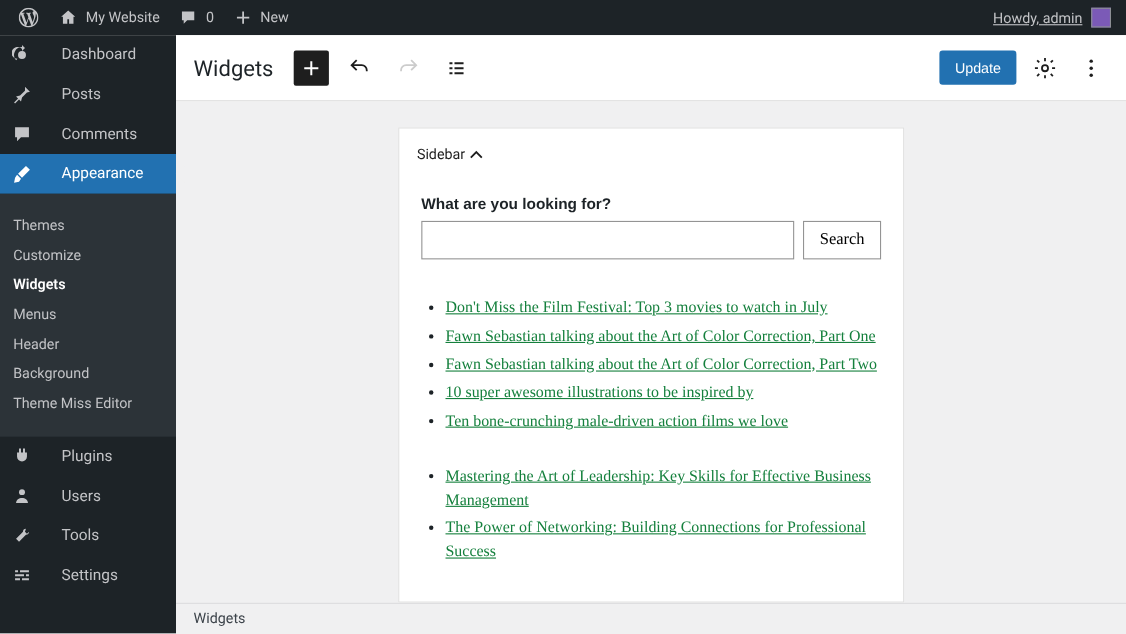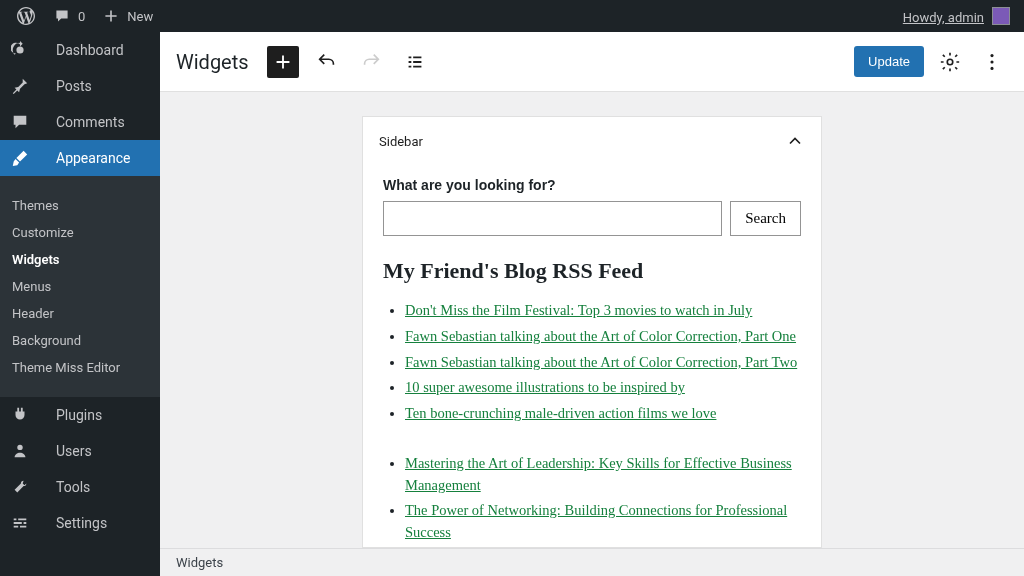--- a/index.html
+++ b/index.html
@@ -21,24 +21,24 @@
 .main { flex: 1; display: flex; flex-direction: column; background: #f0f0f1; overflow: hidden; }
 .editor-top { height: 60px; background: #fff; border-bottom: 1px solid #e0e0e0; display: flex; align-items: center; padding: 0 16px; gap: 12px; }
 .page-title { font-size: 20px; font-weight: 400; margin-right: 6px; }
 .icon-btn { width: 32px; height: 32px; display: flex; align-items: center; justify-content: center; background: transparent; border: none; cursor: pointer; border-radius: 2px; color: #1e1e1e; }
 .icon-btn.primary { background: #1e1e1e; color: #fff; }
 .icon-btn.disabled { color: #ccc; cursor: default; }
 .editor-top-right { margin-left: auto; display: flex; align-items: center; gap: 10px; }
 .btn-update { background: #2271b1; color: #fff; border: none; padding: 8px 14px; font-size: 13px; border-radius: 3px; cursor: pointer; }
 .canvas-wrap { flex: 1; overflow-y: scroll; padding: 24px 0 0 0; display: flex; justify-content: center; }
 .canvas { width: 460px; background: #fff; border: 1px solid #e0e0e0; padding: 0; }
-.panel-header { display: flex; align-items: center; justify-content: space-between; padding: 14px 16px; font-size: 13px; color: #1e1e1e; }
+.panel-header { display: flex; align-items: center; padding: 14px 16px; font-size: 13px; color: #1e1e1e; }
 .widget-body { padding: 12px 20px 24px 20px; font-family: Georgia, "Times New Roman", serif; }
 .search-label { font-weight: 700; font-size: 14px; margin-bottom: 8px; font-family: -apple-system, sans-serif; }
-.search-row { display: flex; gap: 8px; margin-bottom: 22px; }
+.search-row { display: flex; gap: 8px; margin-bottom: 34px; }
 .search-input { flex: 1; border: 1px solid #949494; padding: 8px; font-size: 14px; }
 .search-btn { border: 1px solid #949494; background: #fff; padding: 8px 14px; font-size: 15px; cursor: pointer; font-family: Georgia, serif; }
 .feed-title { font-size: 22px; font-weight: 700; margin-bottom: 16px; font-family: Georgia, serif; }
 .feed-list { list-style: disc; padding-left: 22px; margin-bottom: 28px; }
 .feed-list li { margin-bottom: 4px; }
 .feed-list a { color: #15803d; text-decoration: underline; font-size: 14.5px; line-height: 1.5; font-family: Georgia, serif; }
 .bottom-bar { background: #f0f0f1; border-top: 1px solid #dcdcde; padding: 6px 16px; font-size: 13px; color: #3c434a; }
 svg { display: block; }
 ::-webkit-scrollbar { width: 14px; }
 ::-webkit-scrollbar-track { background: #f0f0f1; }
@@ -48,20 +48,28 @@
 <body>
 
 <div class="topbar">
   <div class="topbar-left">
     <div class="topbar-item">
       <span class="menu-icon">
           <svg width="18" height="18" viewBox="0 0 20 20" fill="currentColor">
             <path d="M10 0C4.5 0 0 4.5 0 10s4.5 10 10 10 10-4.5 10-10S15.5 0 10 0zM1.5 10c0-1.2.3-2.4.7-3.4l4 11C3.6 16 1.5 13.2 1.5 10zm8.5 8.5c-.8 0-1.6-.1-2.4-.3l2.5-7.4 2.6 7.2c-.9.3-1.8.5-2.7.5zm1.2-12.5c.5 0 1-.1 1-.1.5 0 .4-.7 0-.7 0 0-1.4.1-2.3.1-.8 0-2.2-.1-2.2-.1-.5 0-.5.7-.1.7 0 0 .4.1.9.1l1.3 3.7L7.9 15 4.7 6c.5 0 1-.1 1-.1.5 0 .4-.7 0-.7 0 0-1.4.1-2.3.1h-.3C4.6 2.9 7.1 1.5 10 1.5c2.1 0 4.1.8 5.5 2.1h-.1c-.8 0-1.4.7-1.4 1.5 0 .7.4 1.3.8 2 .3.5.7 1.2.7 2.2 0 .7-.3 1.5-.6 2.5l-.8 2.7-2.9-8.5zm6.1-.4c.8 1.3 1.2 2.8 1.2 4.4 0 3.4-1.8 6.3-4.5 7.8l2.6-7.5c.5-1.2.6-2.2.6-3.1.1-.5.1-1.1.1-1.6z"></path>
           </svg>
         </span>
+    </div>
+    <div class="topbar-item">
+      <span class="menu-icon">
+          <svg width="16" height="16" viewBox="0 0 20 20" fill="currentColor">
+            <path d="M10 2L2 9h2v8h5v-5h2v5h5V9h2z"></path>
+          </svg>
+        </span>
+      <span>My Website</span>
     </div>
     <div class="topbar-item">
       <span class="menu-icon">
           <svg width="16" height="16" viewBox="0 0 20 20" fill="currentColor">
             <path d="M3 3h14v10H9l-4 4v-4H3z"></path>
           </svg>
         </span>
       <span>0</span>
     </div>
     <div class="topbar-item">
@@ -209,21 +217,20 @@
               </svg>
             </span>
         </div>
         <div class="widget-body">
           <div class="search-label">What are you looking for?</div>
           <div class="search-row">
             <input class="search-input" type="text" style="">
             <button class="search-btn">Search</button>
           </div>
 
-          <h2 class="feed-title">My Friend's Blog RSS Feed</h2>
           <ul class="feed-list" id="feed1">
               <li><a href="#">Don't Miss the Film Festival: Top 3 movies to watch in July</a></li>
               <li><a href="#">Fawn Sebastian talking about the Art of Color Correction, Part One</a></li>
               <li><a href="#">Fawn Sebastian talking about the Art of Color Correction, Part Two</a></li>
               <li><a href="#">10 super awesome illustrations to be inspired by</a></li>
               <li><a href="#">Ten bone-crunching male-driven action films we love</a></li>
             </ul>
 
           <ul class="feed-list" id="feed2">
               <li><a href="#">Mastering the Art of Leadership: Key Skills for Effective Business Management</a></li>

